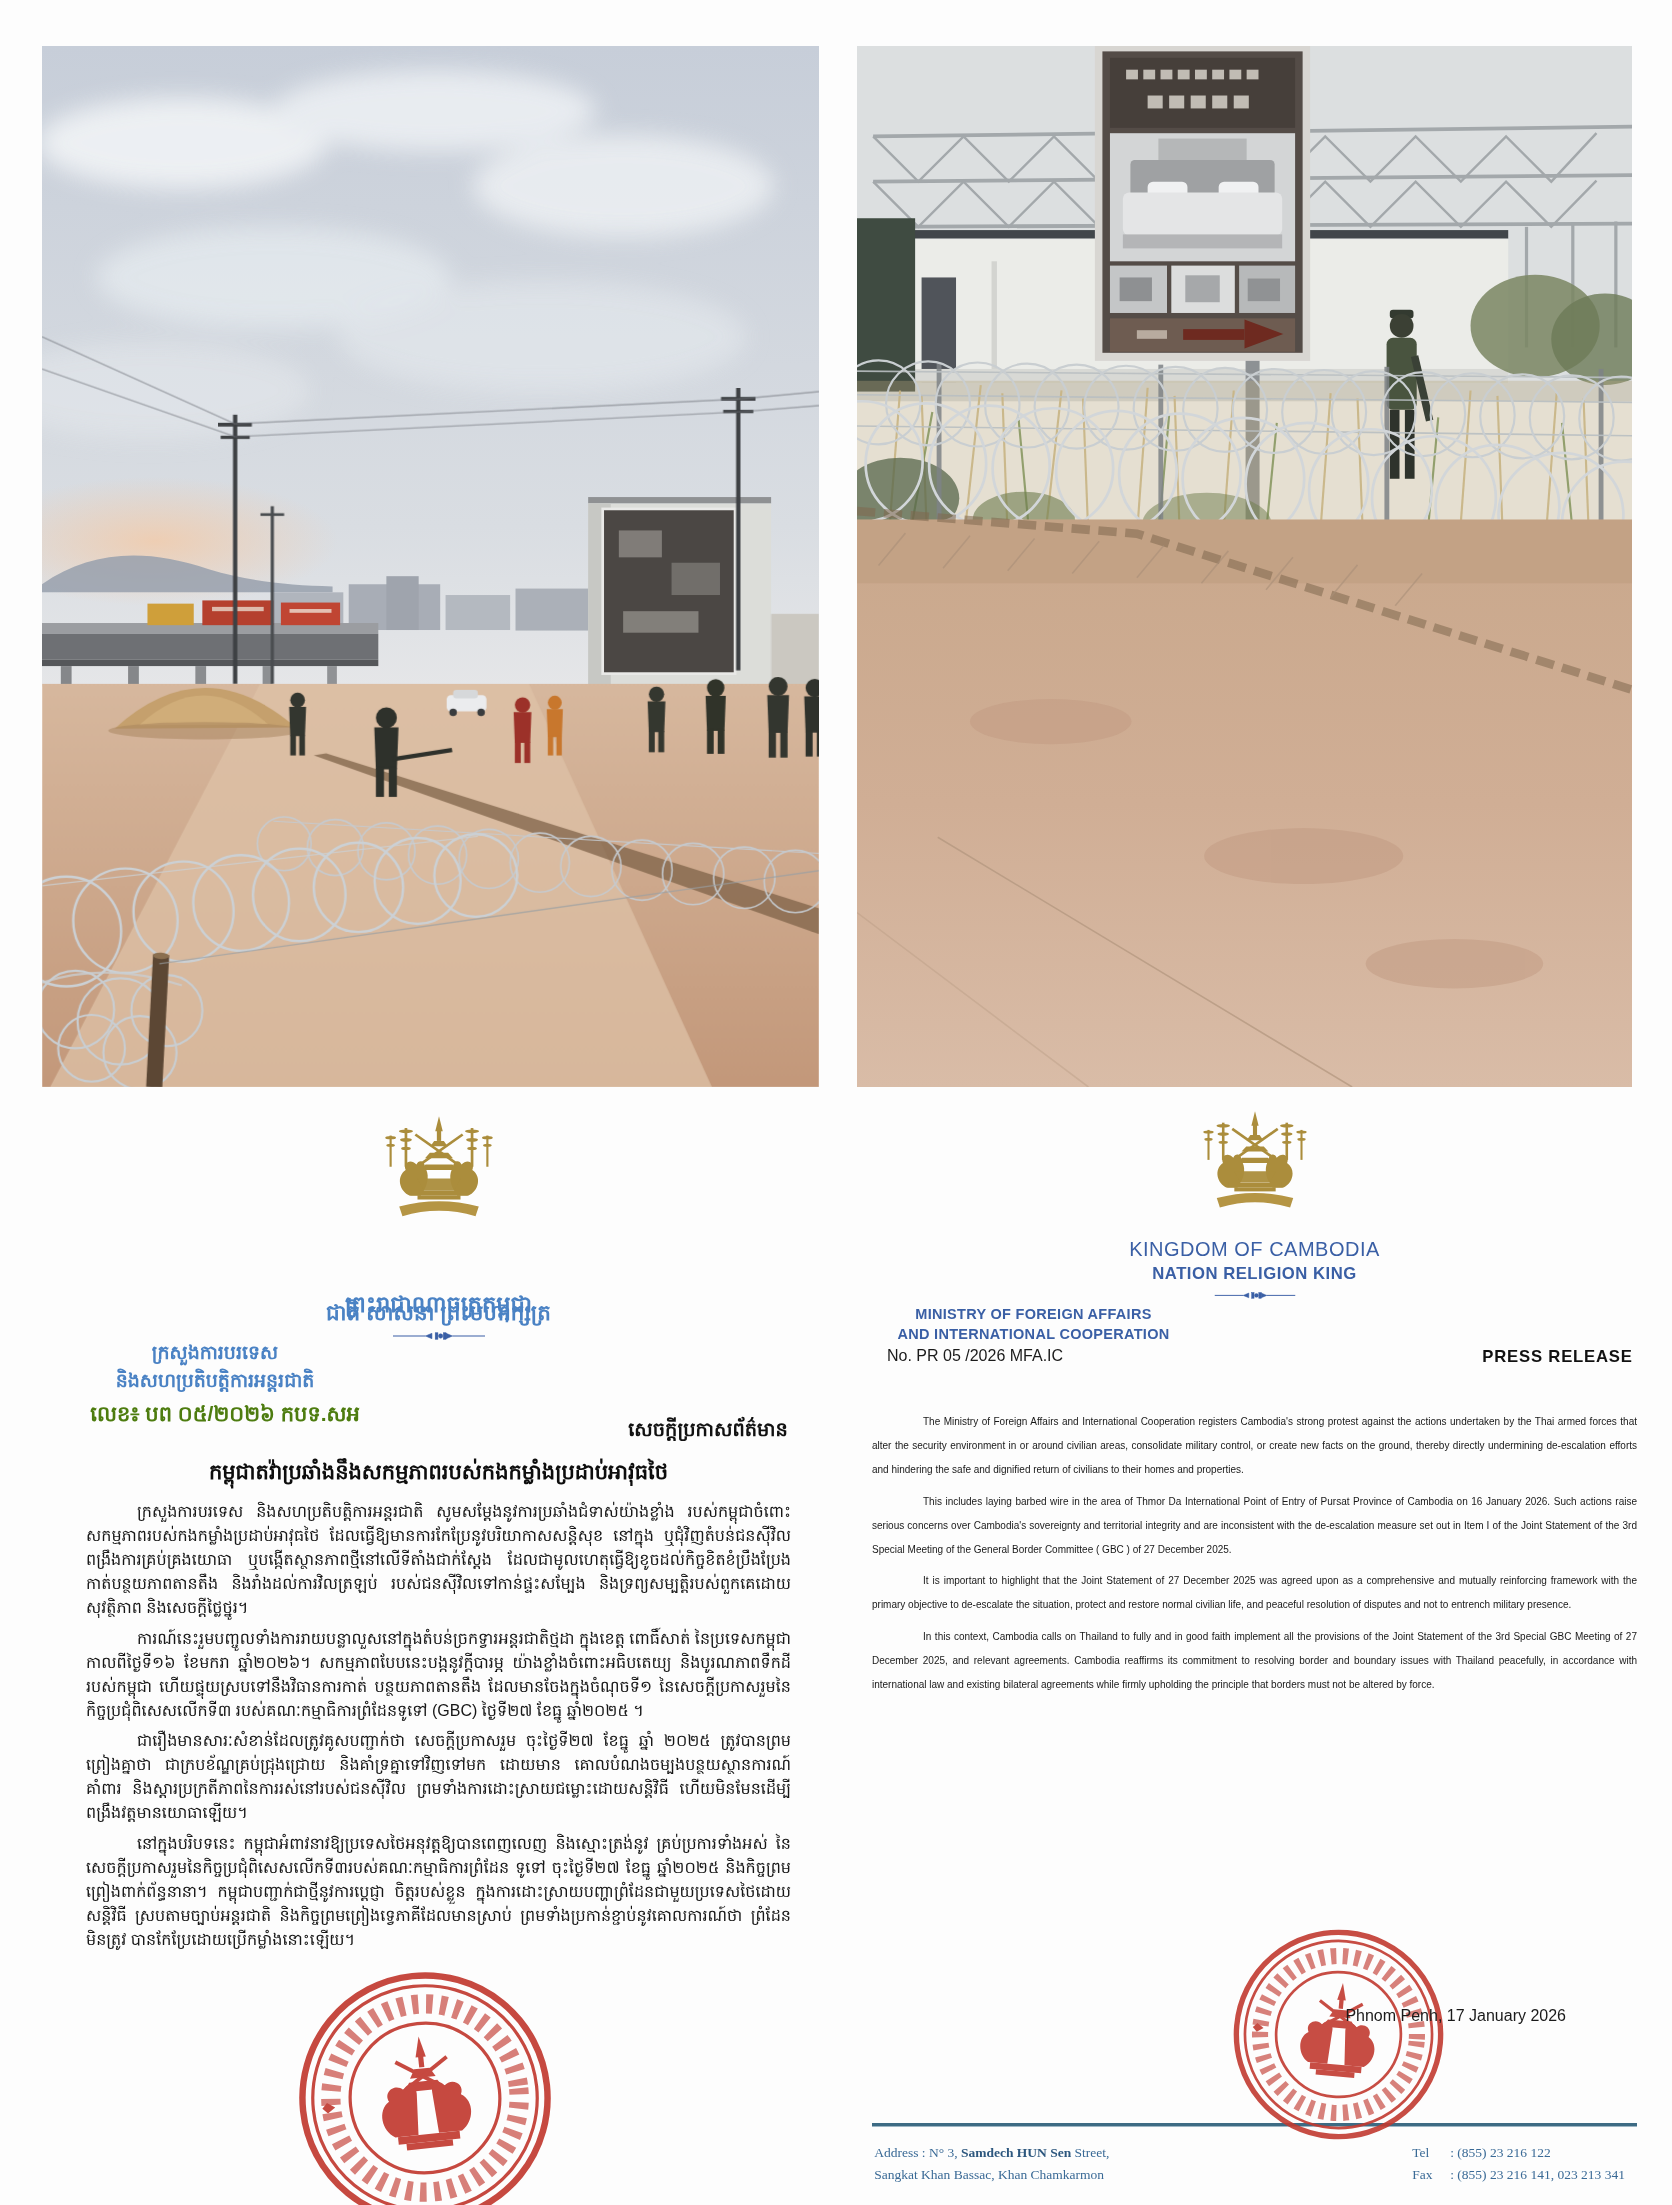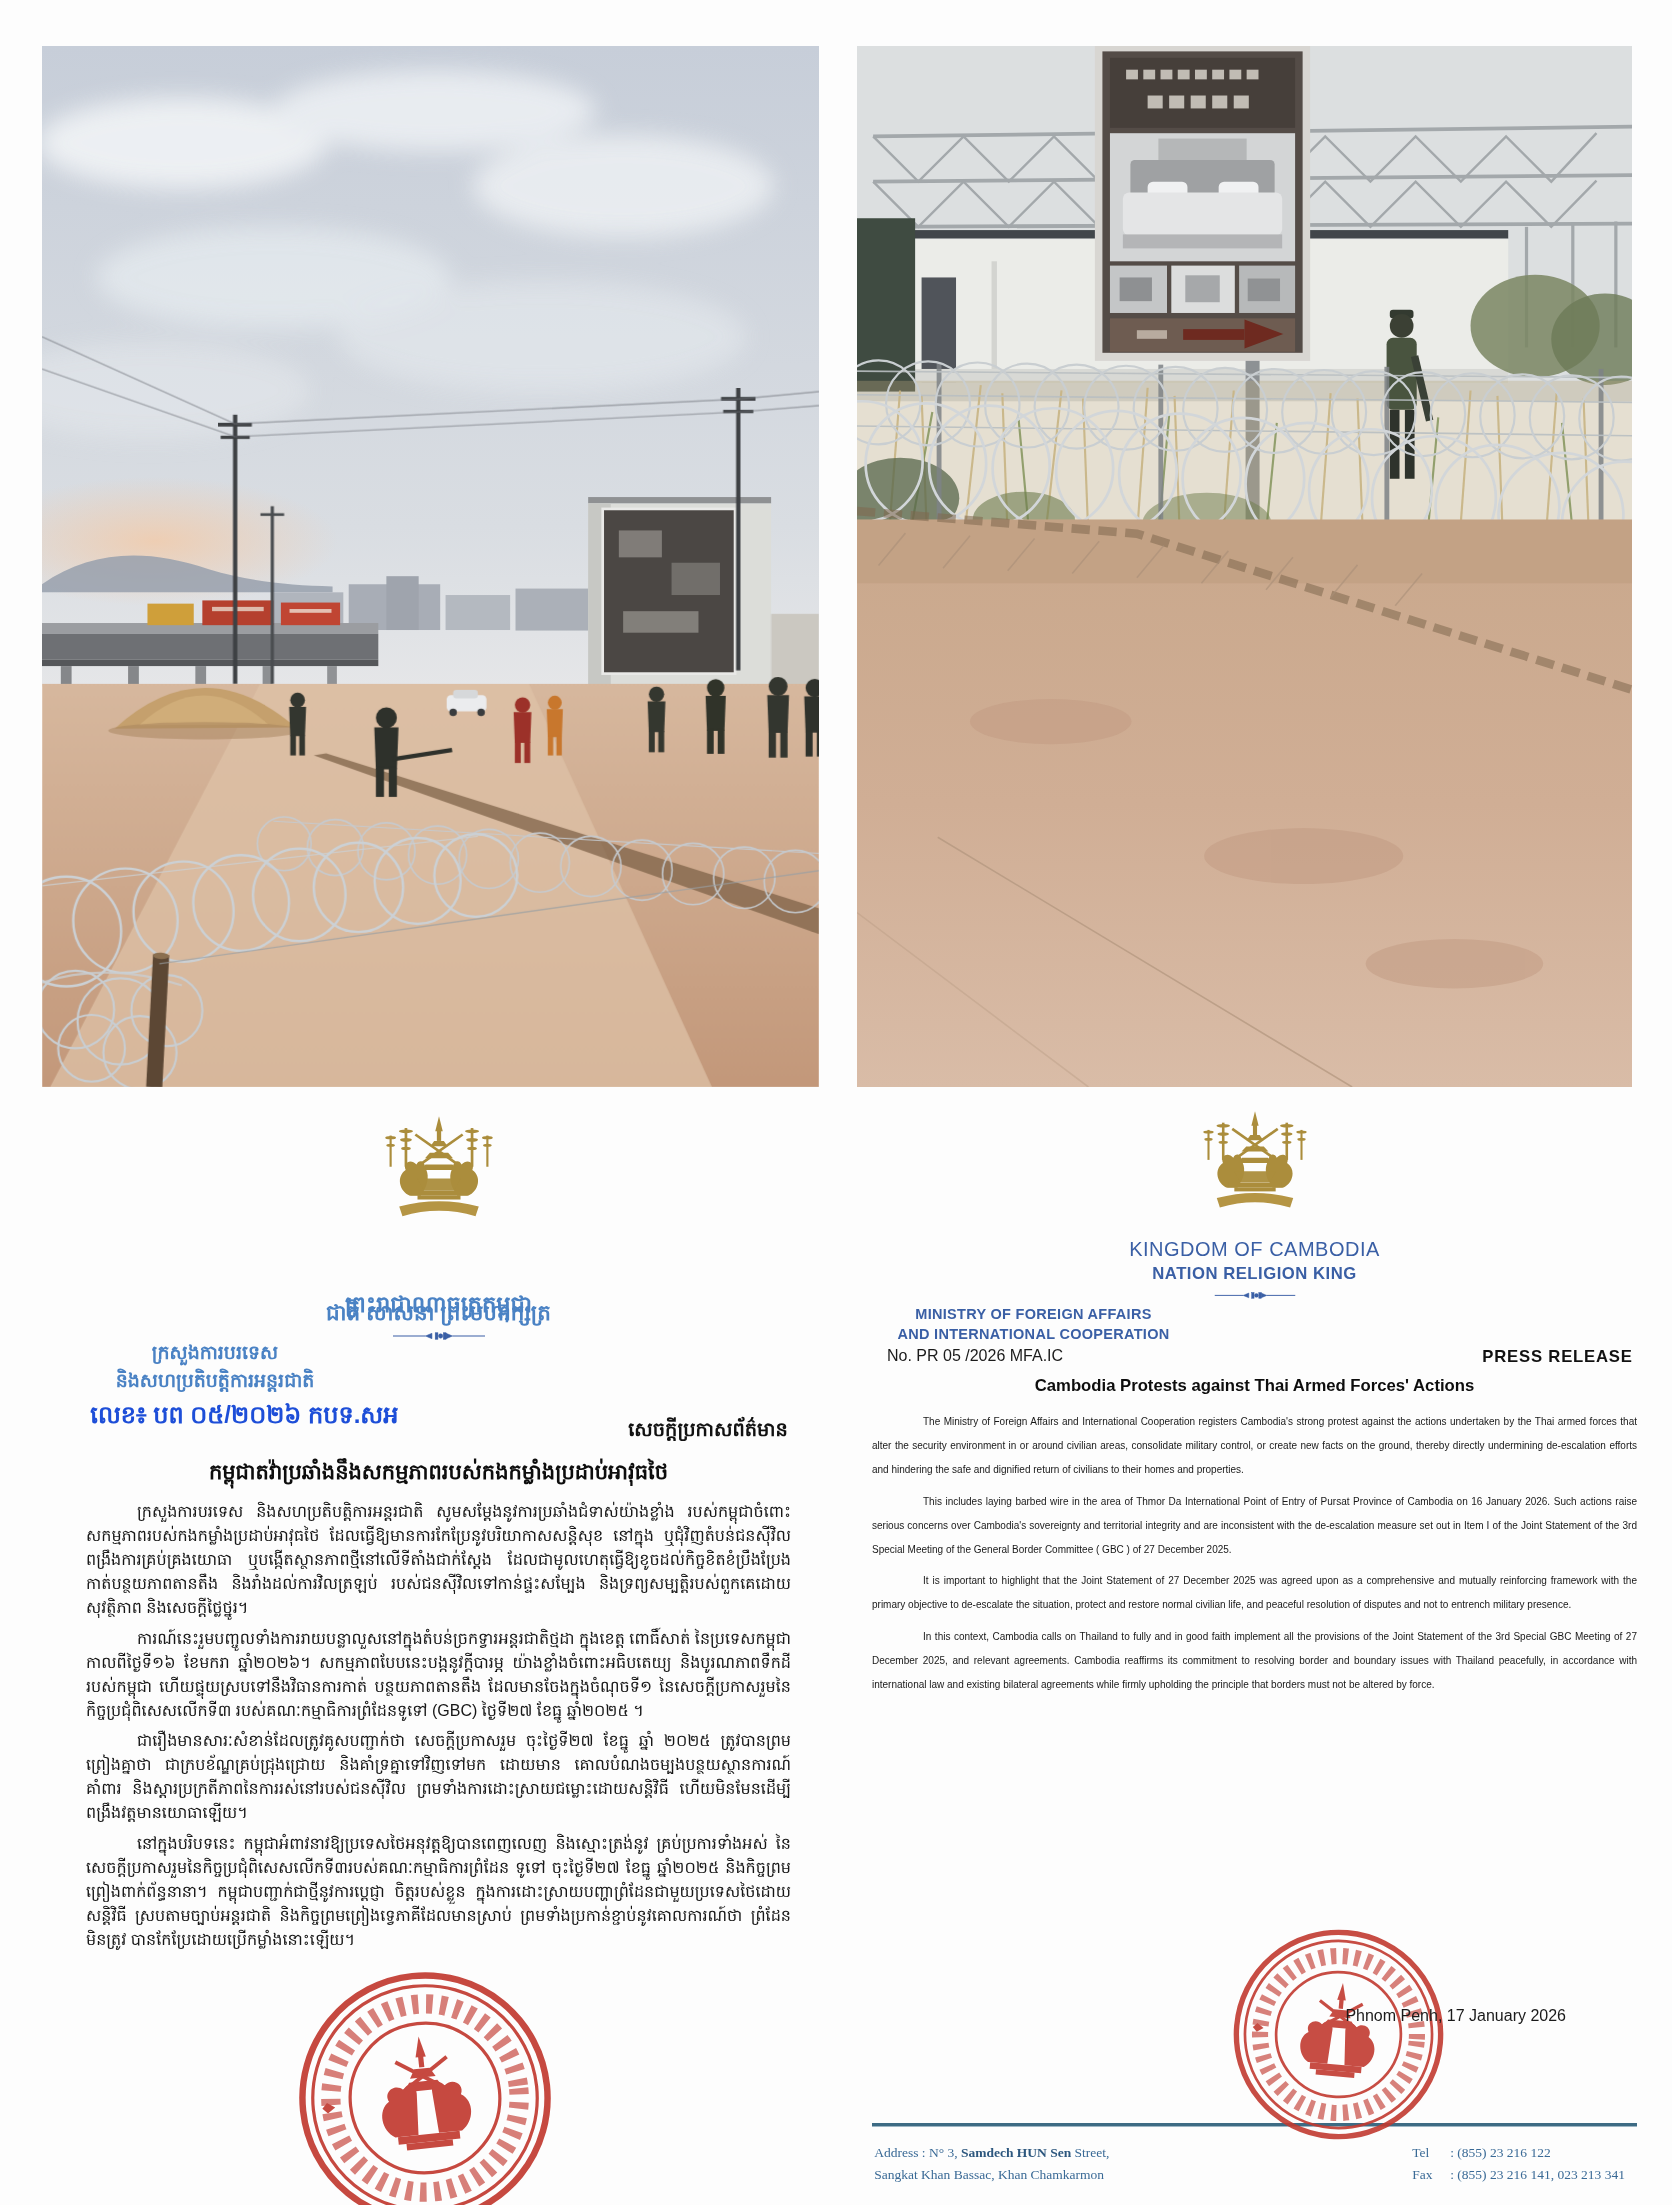--- a/index.html
+++ b/index.html
@@ -17,21 +17,21 @@
   .emblem{position:absolute;left:50%;transform:translateX(-50%);top:5.4px;}
   .center{text-align:center;}
   .kh-blue{color:#4a82c4;}
   .en-blue{color:#3a5fa5;}
 
   
   #doc-khmer .k-line1{position:absolute;top:157px;width:100%;font-size:22.6px;font-weight:bold;margin-top:24px;}
   #doc-khmer .k-line2{position:absolute;top:190px;width:100%;font-size:21.5px;font-weight:bold;}
   #doc-khmer .divider{position:absolute;top:221px;left:50%;transform:translateX(-50%);}
   #doc-khmer .ministry{position:absolute;top:230px;left:0;width:258px;text-align:center;font-weight:bold;font-size:19px;line-height:28px;}
-  #doc-khmer .refno{position:absolute;top:291px;left:4.3px;font-size:24px;font-weight:bold;color:#1d4ed8;}
+  #doc-khmer .refno{position:absolute;top:291px;left:4.3px;font-size:21px;font-weight:bold;color:#4d7c0f;}
   #doc-khmer .press-label{position:absolute;top:308px;right:3.2px;font-size:19.4px;font-weight:bold;color:#111;}
   #doc-khmer .title{position:absolute;top:349px;width:100%;font-size:21px;font-weight:bold;color:#0d0d0d;}
   #doc-khmer .body{position:absolute;top:391px;left:0;width:705px;font-size:16px;line-height:24px;text-align:justify;color:#161616;}
   #doc-khmer .body p{margin:0 0 6.5px 0;text-indent:51px;}
   #doc-khmer .dates{position:absolute;top:909px;left:245px;font-size:16.7px;line-height:30px;color:#1a1a1a;font-weight:bold;z-index:3;}
   #doc-khmer .seal{position:absolute;left:210px;top:860px;z-index:2;opacity:.92;}
 
   
   #doc-english .k-line1{position:absolute;top:134px;width:100%;font-size:20px;font-weight:normal;letter-spacing:0.5px;}
   #doc-english .k-line2{position:absolute;top:160px;width:100%;font-size:16.7px;font-weight:bold;letter-spacing:0.5px;}
@@ -499,21 +499,20 @@
     <div class="k-line2 center en-blue">NATION RELIGION KING</div>
     <svg class="divider" width="81" height="10.8" viewBox="0 0 170 22">
         <use href="#divider-orn"></use>
       </svg>
     <div class="ministry en-blue">
       <div>MINISTRY OF FOREIGN AFFAIRS</div>
       <div>AND INTERNATIONAL COOPERATION</div>
     </div>
     <div class="refno">No. PR 05 /2026 MFA.IC</div>
     <div class="press-label">PRESS RELEASE</div>
-    <div class="title center">Cambodia Protests against Thai Armed Forces' Actions</div>
     <div class="body">
       <p>The Ministry of Foreign Affairs and International Cooperation registers Cambodia's strong protest against the actions undertaken by the Thai armed forces that alter the security environment in or around civilian areas, consolidate military control, or create new facts on the ground, thereby directly undermining de-escalation efforts and hindering the safe and dignified return of civilians to their homes and properties.</p>
       <p>This includes laying barbed wire in the area of Thmor Da International Point of Entry of Pursat Province of Cambodia on 16 January 2026. Such actions raise serious concerns over Cambodia's sovereignty and territorial integrity and are inconsistent with the de-escalation measure set out in Item I of the Joint Statement of the 3rd Special Meeting of the General Border Committee ( GBC ) of 27 December 2025.</p>
       <p>It is important to highlight that the Joint Statement of 27 December 2025 was agreed upon as a comprehensive and mutually reinforcing framework with the primary objective to de-escalate the situation, protect and restore normal civilian life, and peaceful resolution of disputes and not to entrench military presence.</p>
       <p>In this context, Cambodia calls on Thailand to fully and in good faith implement all the provisions of the Joint Statement of the 3rd Special GBC Meeting of 27 December 2025, and relevant agreements. Cambodia reaffirms its commitment to resolving border and boundary issues with Thailand peacefully, in accordance with international law and existing bilateral agreements while firmly upholding the principle that borders must not be altered by force.</p>
     </div>
     <svg class="seal" width="215" height="215" viewBox="0 0 200 200" style="transform:rotate(5deg);">
       <use href="#ministry-seal"></use>
     </svg>
     <div class="dateline">Phnom Penh, 17 January 2026</div>

